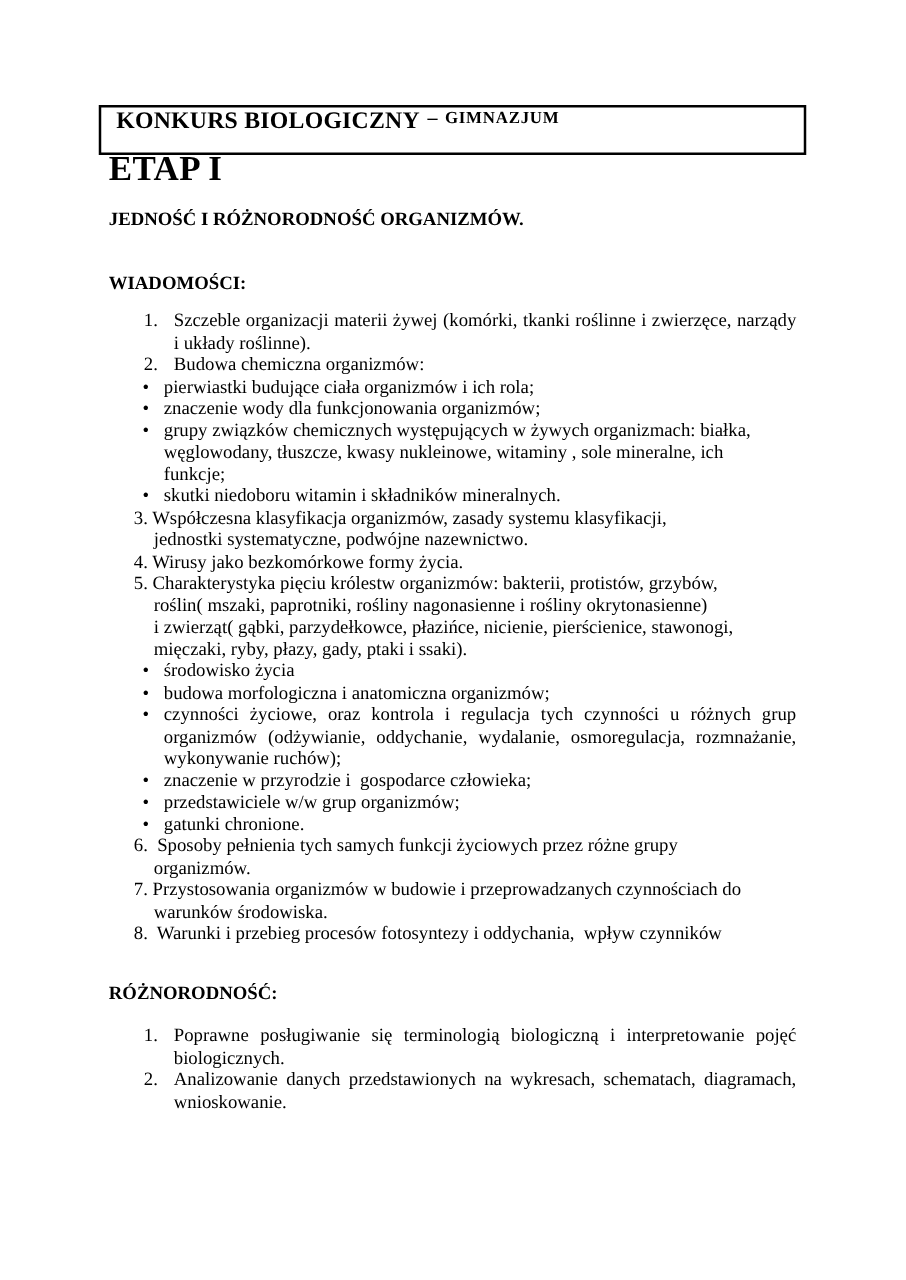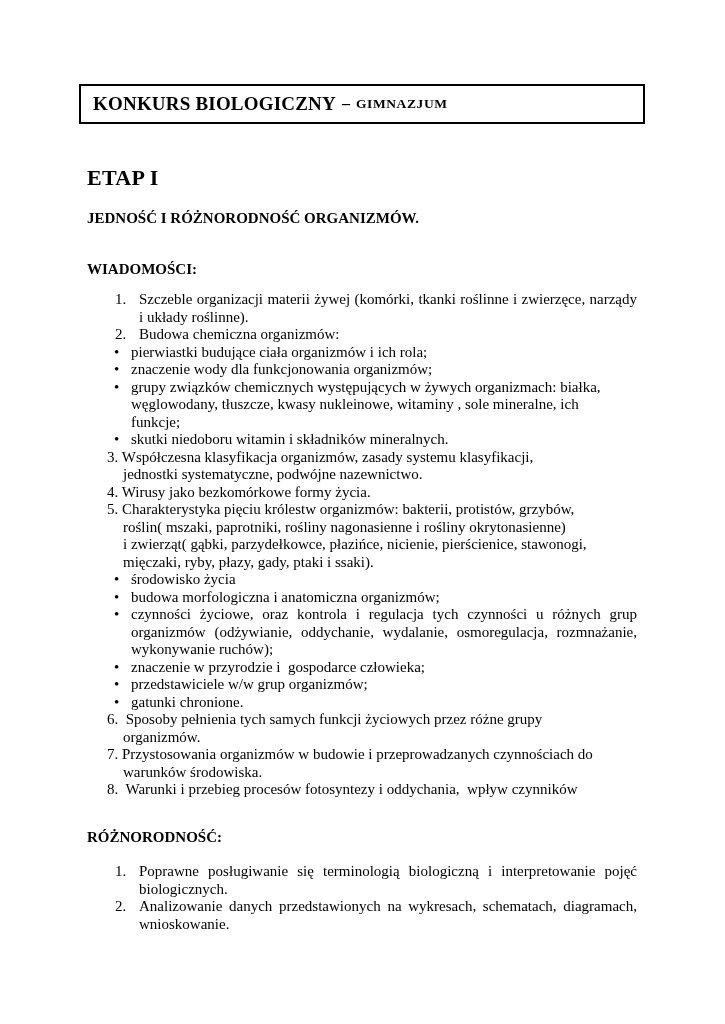--- a/index.html
+++ b/index.html
@@ -6,27 +6,27 @@
   .page {
     position:relative; width:725px; height:1024px; background:#ffffff;
     color:#000; font-family:"Liberation Serif","DejaVu Serif",serif;
     overflow:hidden;
   }
   .content { position:absolute; left:87px; top:0; width:550px; }
 
   .title-box {
     box-sizing:border-box; margin-top:84px; margin-left:-8px;
     width:566px; height:40px; border:2px solid #000;
-    display:flex; align-items:center; padding-left:12px;
+    display:flex; align-items:flex-start; padding-left:12px;
   }
   .title-main { font-weight:bold; font-size:19px; letter-spacing:.2px; }
   .title-dash { font-weight:bold; font-size:16px; margin:0 6px; }
   .title-suffix { font-weight:bold; font-size:13.5px; letter-spacing:.6px; }
 
-  .stage-heading { margin-top:42px; font-size:22px; font-weight:bold; line-height:24px; letter-spacing:.3px; }
+  .stage-heading { font-size:28px; font-weight:bold; line-height:24px; letter-spacing:.3px; }
   .sub-heading   { margin-top:20px; font-size:15px; font-weight:bold; line-height:17.5px; }
   .sec-heading   { font-size:15px; font-weight:bold; line-height:17.5px; }
   .sec-heading.wiad { margin-top:33px; }
   .sec-heading.umie { margin-top:30px; }
 
   .list { font-size:15px; line-height:17.5px; }
   .list.first  { margin-top:13px; }
   .list.second { margin-top:17px; }
 
   .item { position:relative; }

